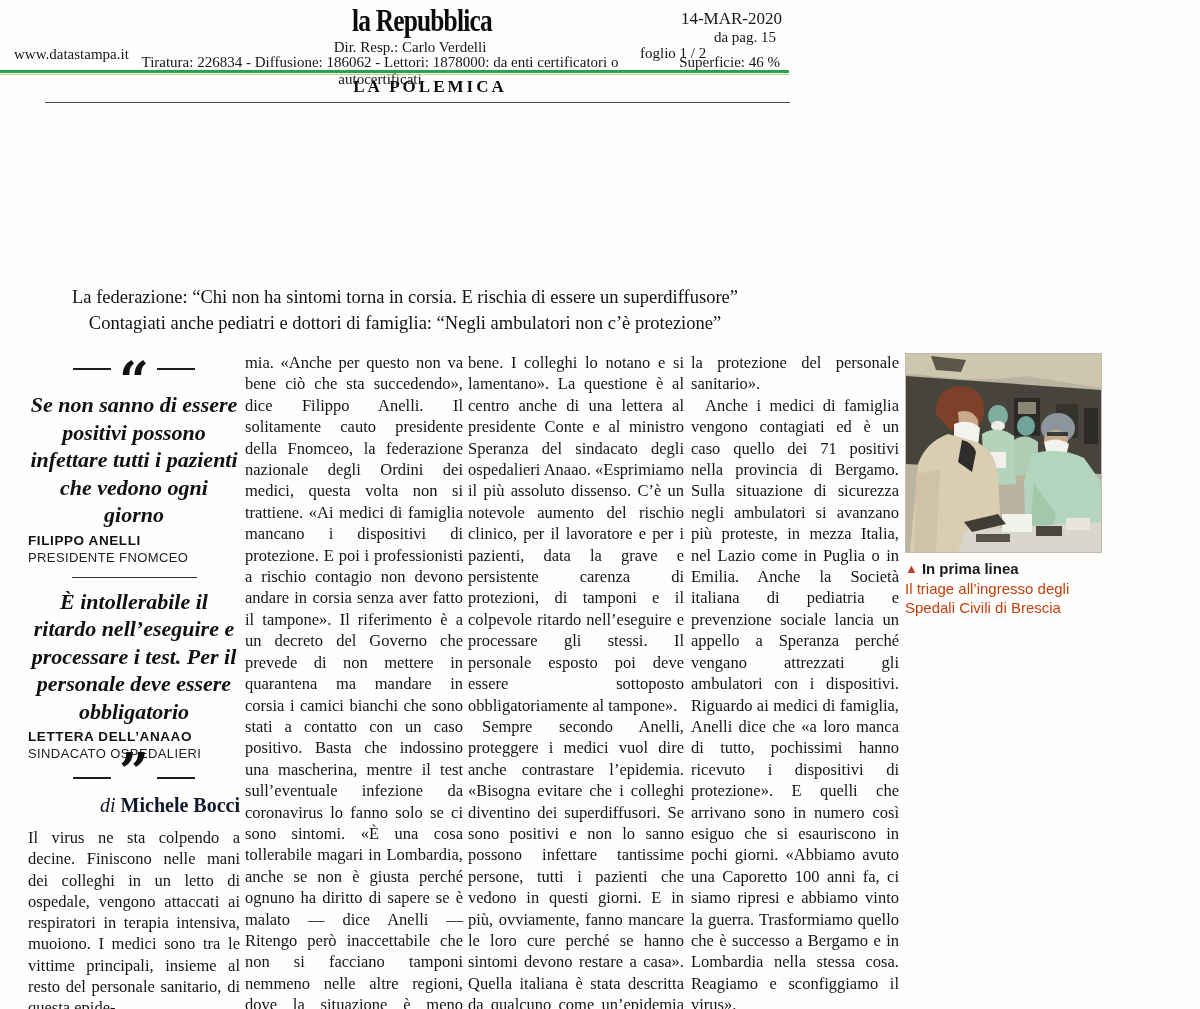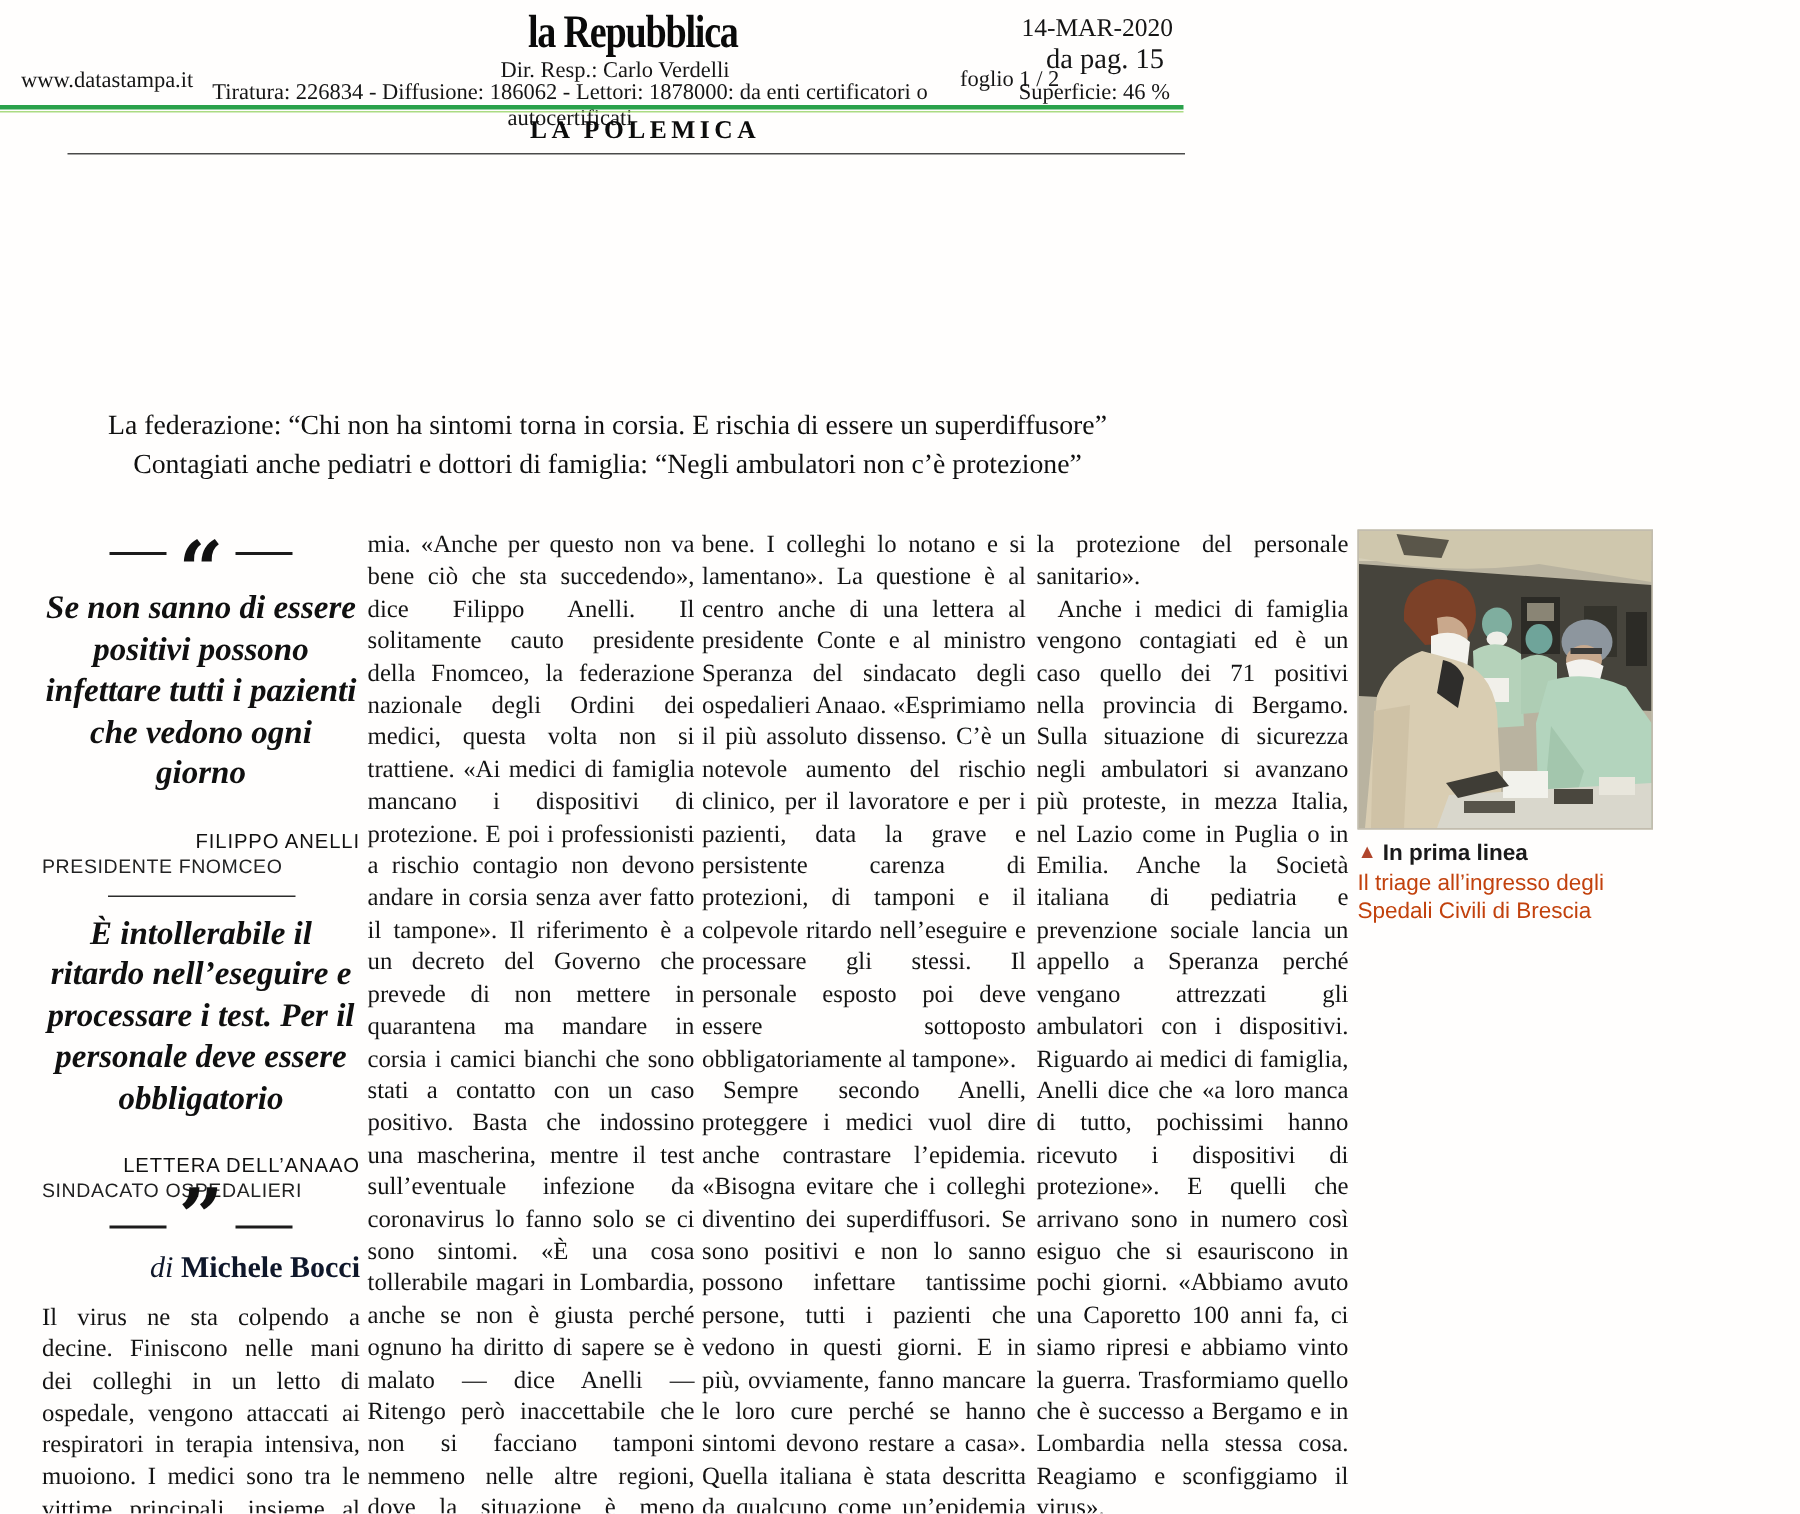--- a/index.html
+++ b/index.html
@@ -8,55 +8,55 @@
     position:relative; width:1200px; height:1009px; background:#fffefd;
     font-family:"Liberation Serif", serif; color:#151515; overflow:hidden;
   }
   
   .logo {
     position:absolute; left:352px; top:3px; font-weight:bold; font-size:31px;
     letter-spacing:-1px; transform:scaleX(0.82); transform-origin:left top; color:#0a0a0a;
     white-space:nowrap;
   }
   .m-date { position:absolute; left:640px; top:9px;  width:142px; text-align:right; font-size:17px; }
-  .m-pag  { position:absolute; left:640px; top:29px; width:136px; text-align:right; font-size:19px; }
+  .m-pag  { position:absolute; left:640px; top:29px; width:136px; text-align:right; font-size:15px; }
   .m-fog  { position:absolute; left:640px; top:45px; width:140px; text-align:left; font-size:15px; }
   .m-dir  { position:absolute; left:250px; top:39px; width:320px; text-align:center; font-size:15px; }
   .m-site { position:absolute; left:14px;  top:46px; font-size:15px; }
   .m-tir  { position:absolute; left:130px; top:54px; width:500px; text-align:center; font-size:15px; }
   .m-sup  { position:absolute; left:655px; top:54px; width:125px; text-align:right; font-size:15px; }
   .green-rule  { position:absolute; left:0; top:70px; width:789px; height:3px; }
   .green-rule2 { position:absolute; left:0; top:74px; width:789px; height:1px; opacity:.75; }
   
   .kicker {
     position:absolute; left:0; top:77px; width:796px; text-align:center;
     font-weight:bold; font-size:17px; letter-spacing:3px; color:#0c0c0c;margin-left:32px;
   }
   .kicker-rule { position:absolute; left:45px; top:102px; width:745px; height:1px; background:#4a4a4a; }
   .headline {
     position:absolute; left:30px; top:118px; width:760px; text-align:center;
     font-weight:bold; font-size:55px; line-height:66px; letter-spacing:-1px; color:#0b0b0b;
   }
   .standfirst {
-    position:absolute; left:25px; top:271px; width:760px; text-align:center;
+    position:absolute; left:25px; top:284px; width:760px; text-align:center;
     font-size:18.5px; line-height:26px; color:#101010;
   }
   
   .col1 { position:absolute; left:28px; top:352px; width:212px; }
   .qdeco { display:flex; align-items:center; justify-content:center; height:28px; margin-top:3px; }
   .qdash { width:38px; height:2px; background:#1c1c1c; margin:0 8px; }
   .qmark { font-family:"DejaVu Serif", serif; font-weight:bold; font-size:52px; line-height:10px;
            position:relative; top:12px; color:#111; }
   .qmark.close { top:-6px; }
   .pullquote {
     margin-top:8px; text-align:center; font-weight:bold; font-style:italic;
     font-size:22px; line-height:27.5px; color:#101010;
   }
-  .qauthor { margin-top:24px; text-align:right; font-family:"Liberation Sans", sans-serif;
-             font-weight:normal; font-size:13.5px; letter-spacing:.6px; color:#111; }
+  .qauthor { margin-top:4px; text-align:left; font-family:"Liberation Sans", sans-serif;
+             font-weight:bold; font-size:13.5px; letter-spacing:.6px; color:#111; }
   .qrole   { margin-top:2px; font-family:"Liberation Sans", sans-serif;
              font-size:13px; letter-spacing:.4px; color:#222; }
   .qrule { width:125px; height:1px; background:#2c2c2c; margin:12px auto 10px auto; }
   .byline { margin-top:2px; text-align:right; font-size:20px; color:#0f172a; }
   .by-prefix { font-style:italic; }
   .by-name { font-weight:bold; }
   .intro { margin-top:10px; font-size:16.5px; line-height:21.3px; text-align:justify; color:#141414; }
   
   .bodycol { position:absolute; top:352px; font-size:16.5px; line-height:21.4px;
              text-align:justify; color:#141414; }

